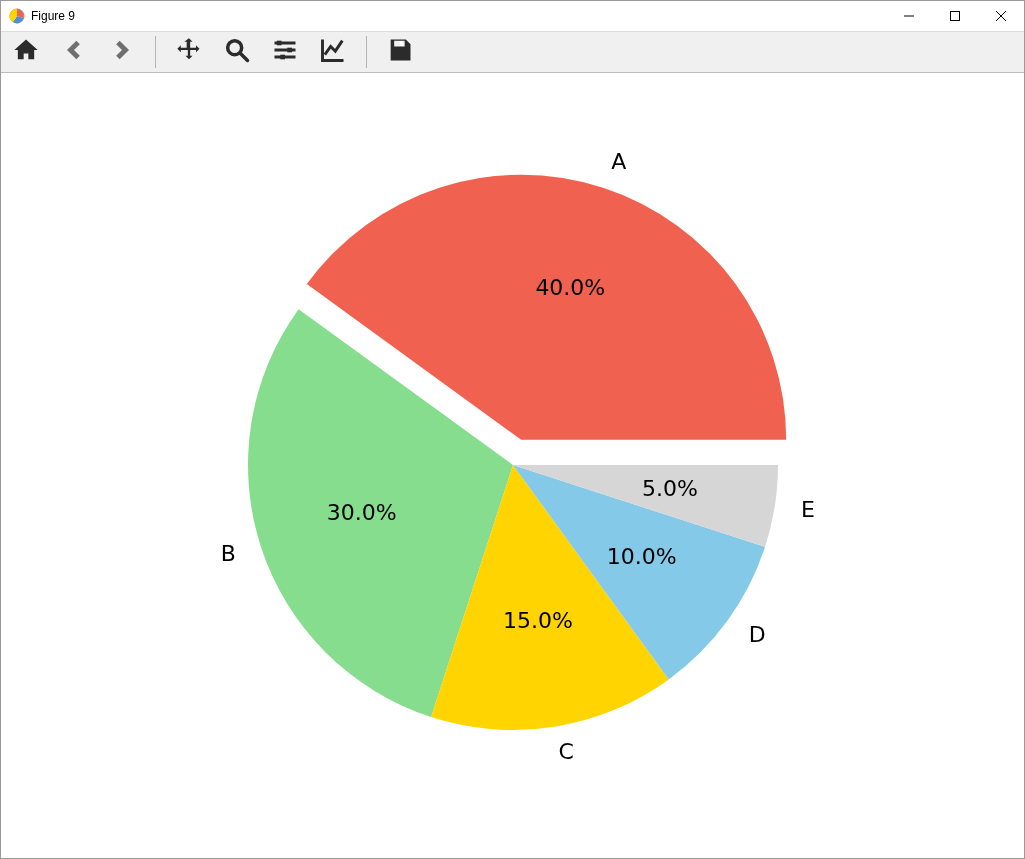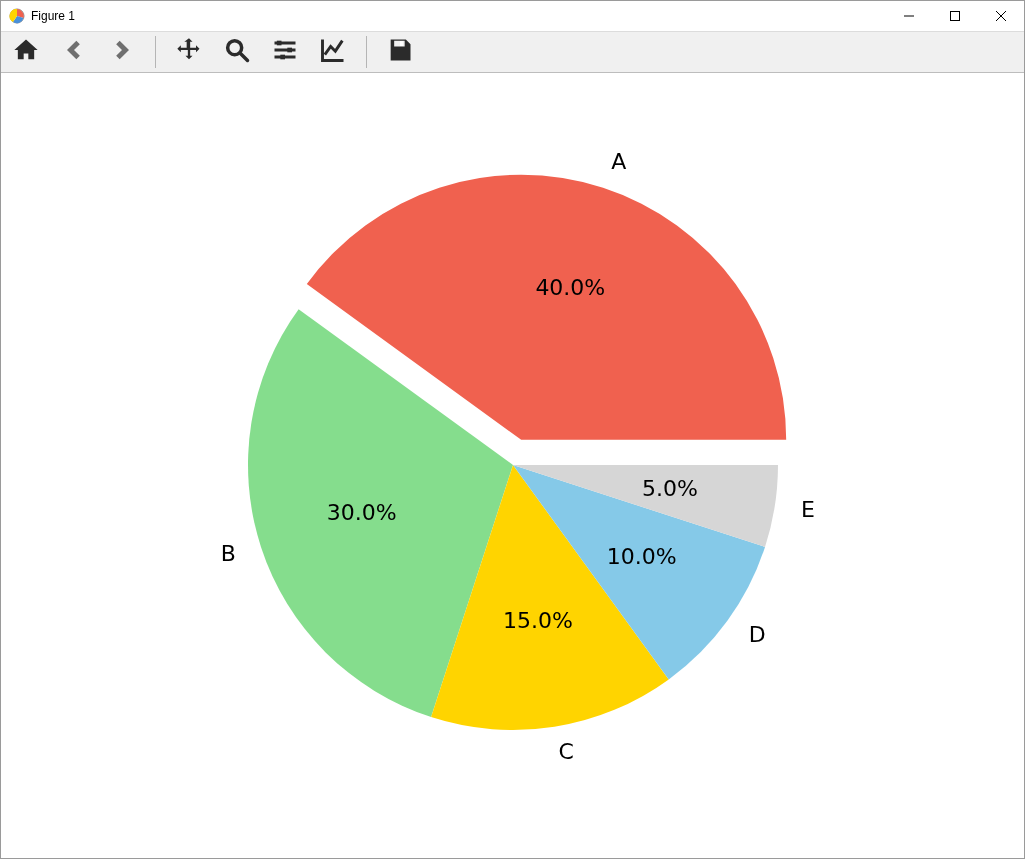--- a/index.html
+++ b/index.html
@@ -100,21 +100,21 @@
 
   <div class="titlebar">
     <span class="app-icon">
       <svg viewBox="0 0 16 16">
         <circle cx="8" cy="8" r="7" fill="#fff" stroke="#888" stroke-width="1"></circle>
         <path d="M8 8 L8 1 A7 7 0 0 1 14.5 10 Z" fill="#f0614f"></path>
         <path d="M8 8 L14.5 10 A7 7 0 0 1 4 14 Z" fill="#4a90d9"></path>
         <path d="M8 8 L4 14 A7 7 0 0 1 8 1 Z" fill="#ffd400"></path>
       </svg>
     </span>
-    <span class="title">Figure 1</span>
+    <span class="title">Figure 9</span>
     <span class="spacer"></span>
     <div class="winbtn">
       <svg width="10" height="10" viewBox="0 0 10 10">
           <path d="M0 5 H10" stroke="#000" stroke-width="1"></path>
         </svg>
     </div>
     <div class="winbtn">
       <svg width="10" height="10" viewBox="0 0 10 10">
           <rect x="0.5" y="0.5" width="9" height="9" fill="none" stroke="#000" stroke-width="1"></rect>
         </svg>

